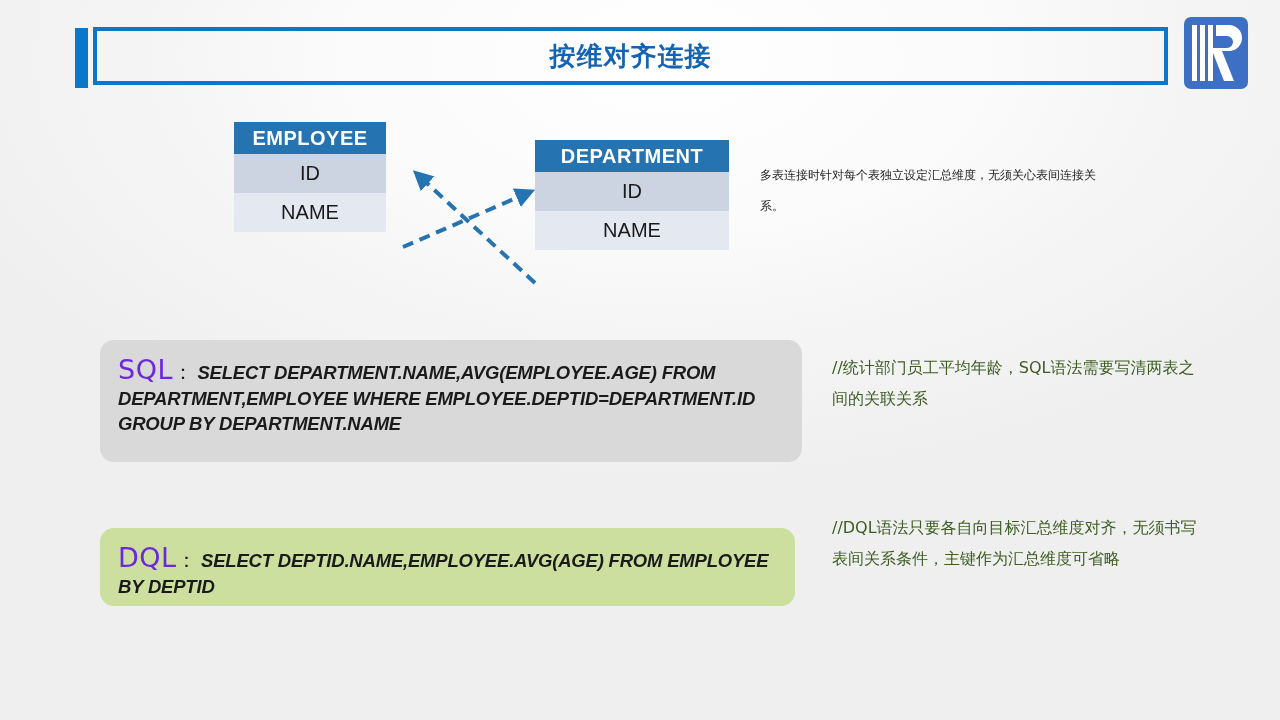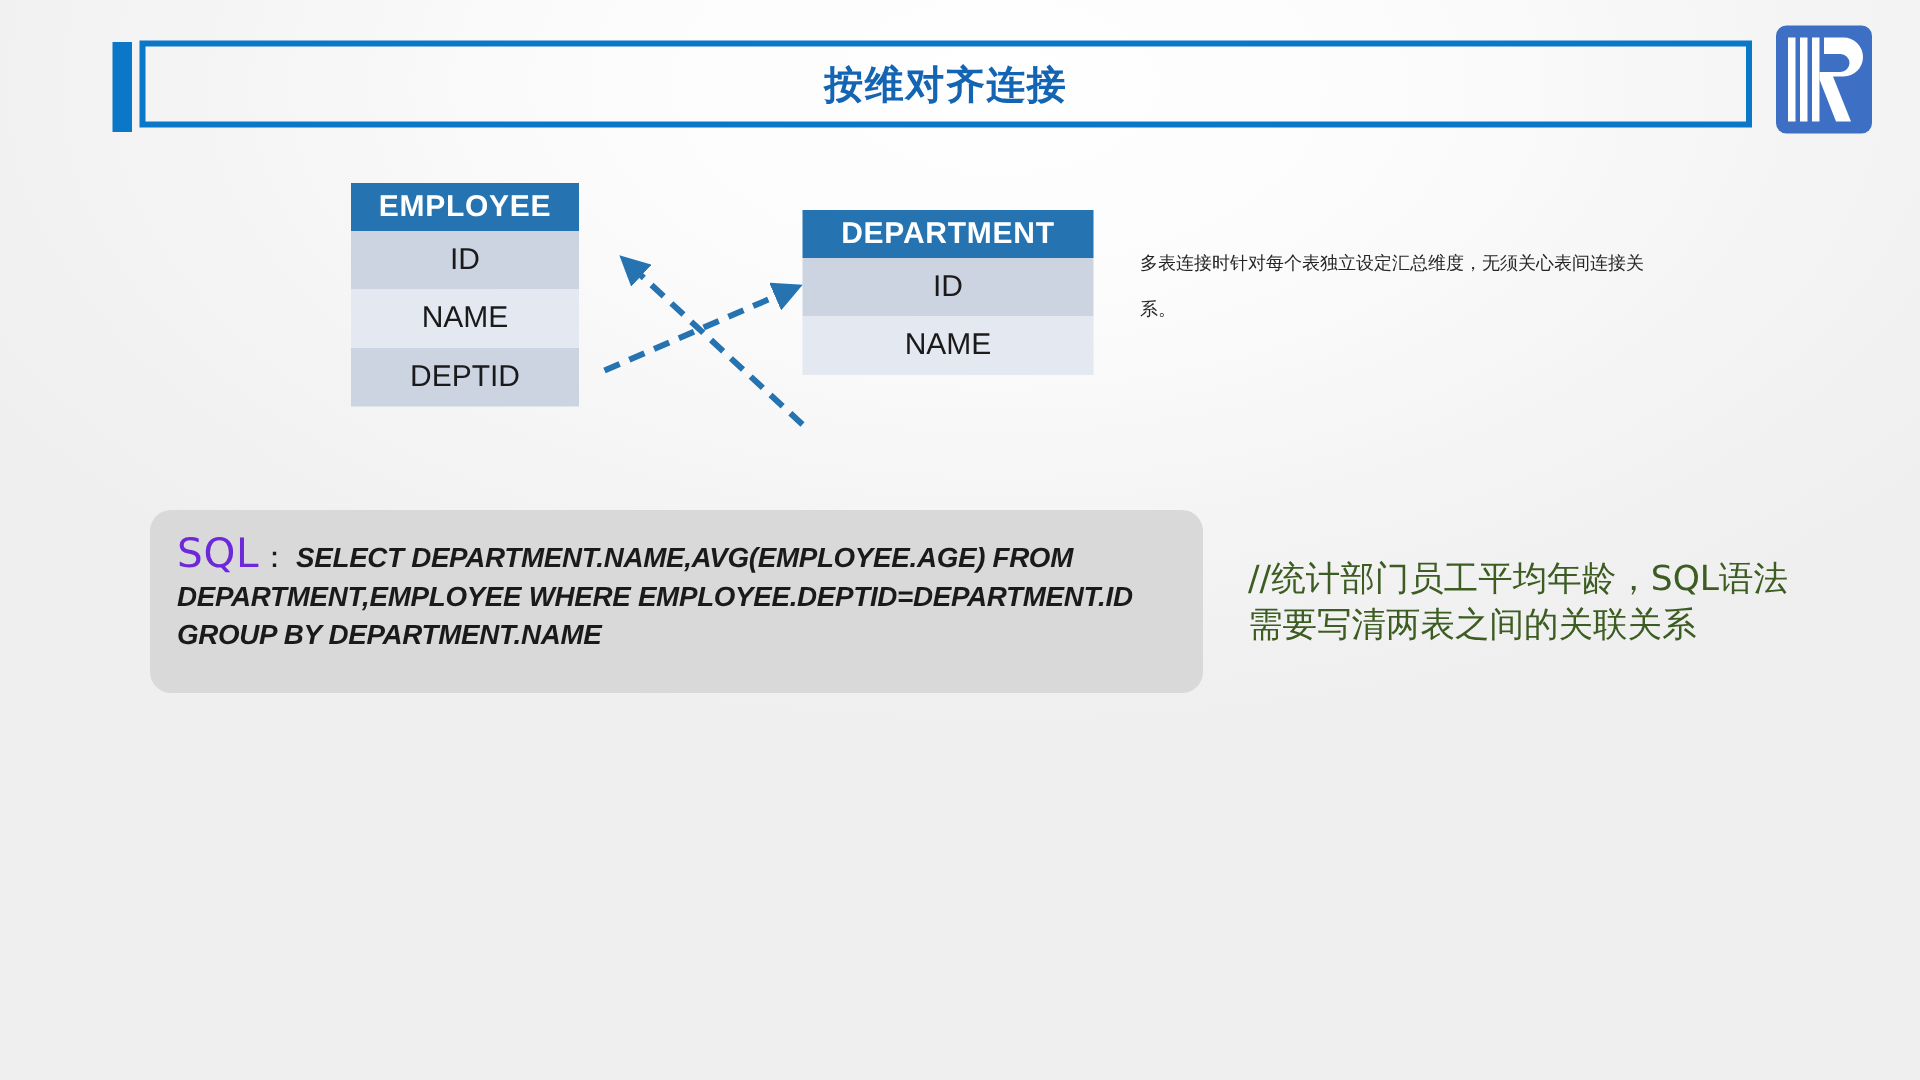--- a/index.html
+++ b/index.html
@@ -151,24 +151,23 @@
     font-size: 18.5px;
     color: #1a1a1a;
     line-height: 25px;
     letter-spacing: -0.2px;
   }
 
   
   .comment {
     position: absolute;
     color: #3c5c22;
-    font-size: 23px;
+    font-size: 16px;
     line-height: 31px;
     font-family: "DejaVu Sans", "Liberation Sans", sans-serif;
-    margin-top: 19px;
   }
   #sql-comment { left: 832px; top: 352px; width: 370px; }
   #dql-comment { left: 832px; top: 512px; width: 370px; }
 </style>
 </head>
 <body>
 
 <div id="slide">
 
   <div id="title-accent-bar"></div>
@@ -182,21 +181,20 @@
       <rect x="17" y="9" width="5" height="56" fill="#ffffff"></rect>
       <rect x="25" y="9" width="5" height="56" fill="#ffffff"></rect>
       <path d="M33 9 h13 a13 13 0 0 1 0 26 h-7 l12 30 h-10 l-11 -28 v-5 h14 a6 6 0 0 0 0 -12 h-11 z" fill="#ffffff"></path>
     </svg>
   </div>
 
   <div class="db-table" id="employee-table">
     <div class="tbl-header">EMPLOYEE</div>
     <div class="tbl-row odd">ID</div>
     <div class="tbl-row even">NAME</div>
-    <div class="tbl-row odd">DEPTID</div>
   </div>
 
   <div class="db-table" id="department-table">
     <div class="tbl-header">DEPARTMENT</div>
     <div class="tbl-row odd">ID</div>
     <div class="tbl-row even">NAME</div>
   </div>
 
   <svg id="arrows-svg" viewBox="0 0 165 140" xmlns="http://www.w3.org/2000/svg">
     <defs>
@@ -213,16 +211,21 @@
     <line x1="13" y1="92" x2="140" y2="37" stroke="#2573b0" stroke-width="4" stroke-dasharray="11 7" marker-end="url(#arrowhead-b)"></line>
   </svg>
 
   <div id="tables-note">多表连接时针对每个表独立设定汇总维度，无须关心表间连接关系。</div>
 
   <div class="query-box" id="sql-box">
     <span class="query-lang">SQL</span><span class="query-colon">：</span>
     <span class="query-text">SELECT DEPARTMENT.NAME,AVG(EMPLOYEE.AGE) FROM DEPARTMENT,EMPLOYEE WHERE EMPLOYEE.DEPTID=DEPARTMENT.ID GROUP BY DEPARTMENT.NAME</span>
   </div>
 
+  <div class="query-box" id="dql-box">
+    <span class="query-lang">DQL</span><span class="query-colon">：</span>
+    <span class="query-text">SELECT DEPTID.NAME,EMPLOYEE.AVG(AGE) FROM EMPLOYEE BY DEPTID</span>
+  </div>
 
   <div class="comment" id="sql-comment">//统计部门员工平均年龄，SQL语法需要写清两表之间的关联关系</div>
+  <div class="comment" id="dql-comment">//DQL语法只要各自向目标汇总维度对齐，无须书写表间关系条件，主键作为汇总维度可省略</div>
 
 </div>
 
 </body></html>

